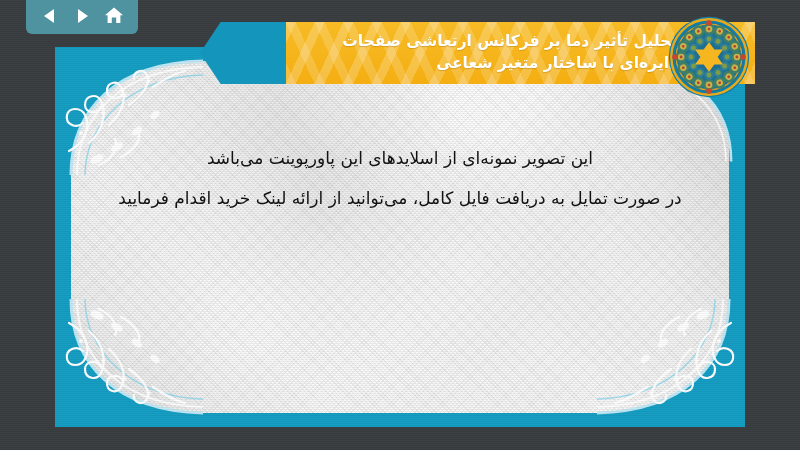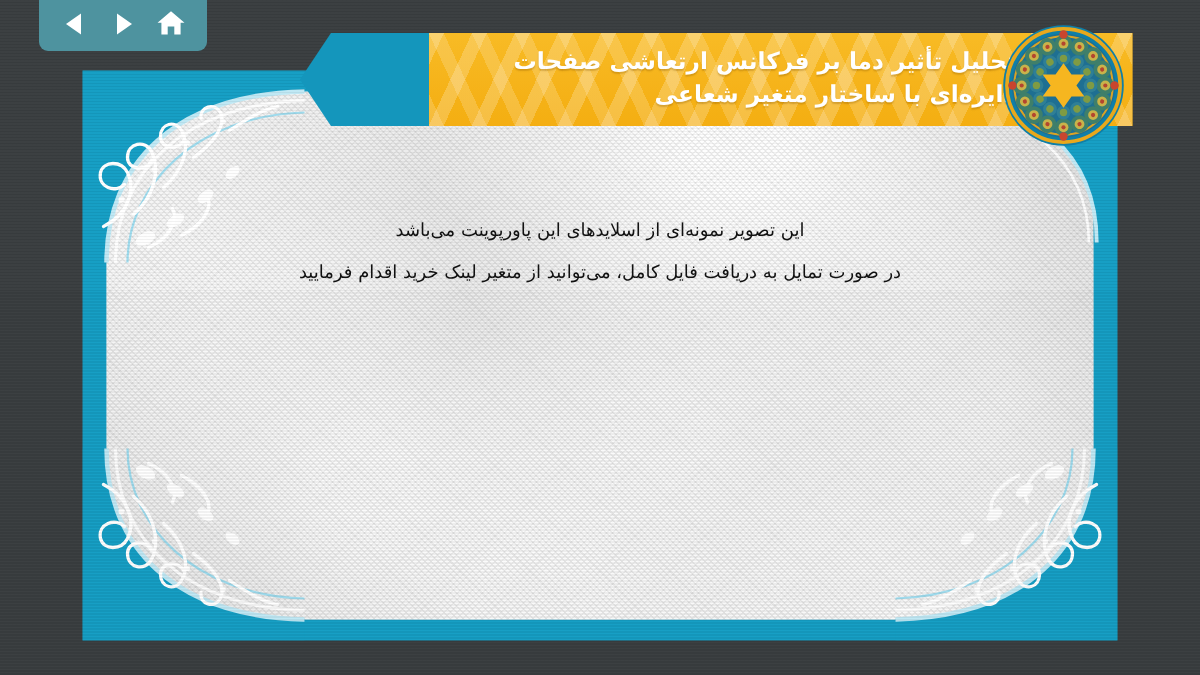--- a/index.html
+++ b/index.html
@@ -165,21 +165,21 @@
   
   .body-text {
     position: absolute;
     left: 40px;
     right: 40px;
     top: 92px;
     direction: rtl;
     text-align: center;
     color: #111111;
     font-family: "DejaVu Sans", sans-serif;
-    font-size: 12px;
+    font-size: 17px;
     line-height: 2.35;
     z-index: 10;
   }
   .body-text p { white-space: nowrap; }
 </style>
 </head>
 <body>
 
 <div class="slide">
 
@@ -265,21 +265,21 @@
     </svg>
 
     <svg class="ornament tr" width="130" height="120" viewBox="0 0 150 130" aria-hidden="true">
       <path d="M16 128 C16 62 62 16 148 14 L148 0 L0 0 L0 128 Z" fill="#159ec4"></path>
       <path d="M16 128 C16 62 62 16 148 14" fill="none" stroke="#bfe8f4" stroke-width="3"></path>
       <path d="M22 128 C22 68 68 22 148 20" fill="none" stroke="#ffffff" stroke-width="2" opacity=".85"></path>
     </svg>
 
     <div class="body-text">
       <p>این تصویر نمونه‌ای از اسلایدهای این پاورپوینت می‌باشد</p>
-      <p>در صورت تمایل به دریافت فایل کامل، می‌توانید از متغیر لینک خرید اقدام فرمایید</p>
+      <p>در صورت تمایل به دریافت فایل کامل، می‌توانید از ارائه لینک خرید اقدام فرمایید</p>
     </div>
   </div>
 
   <div class="title-wrap">
     <div class="title-notch"></div>
     <div class="title-band">
       <div class="title-text">
         <span class="l1">تحلیل تأثیر دما بر فرکانس ارتعاشی صفحات</span>
         <span class="l2">دایره‌ای با ساختار متغیر شعاعی</span>
       </div>

